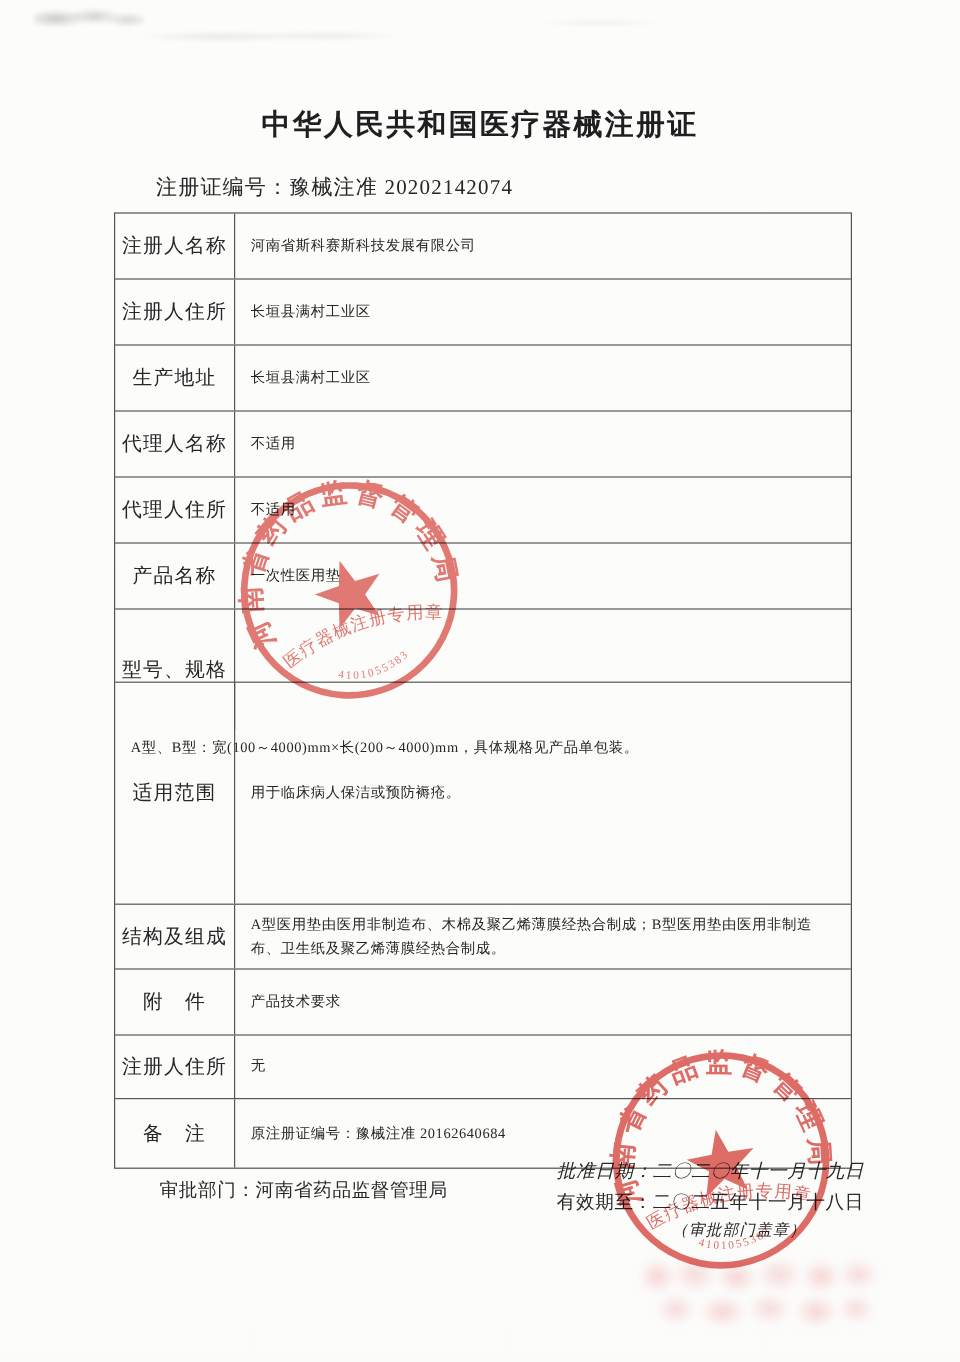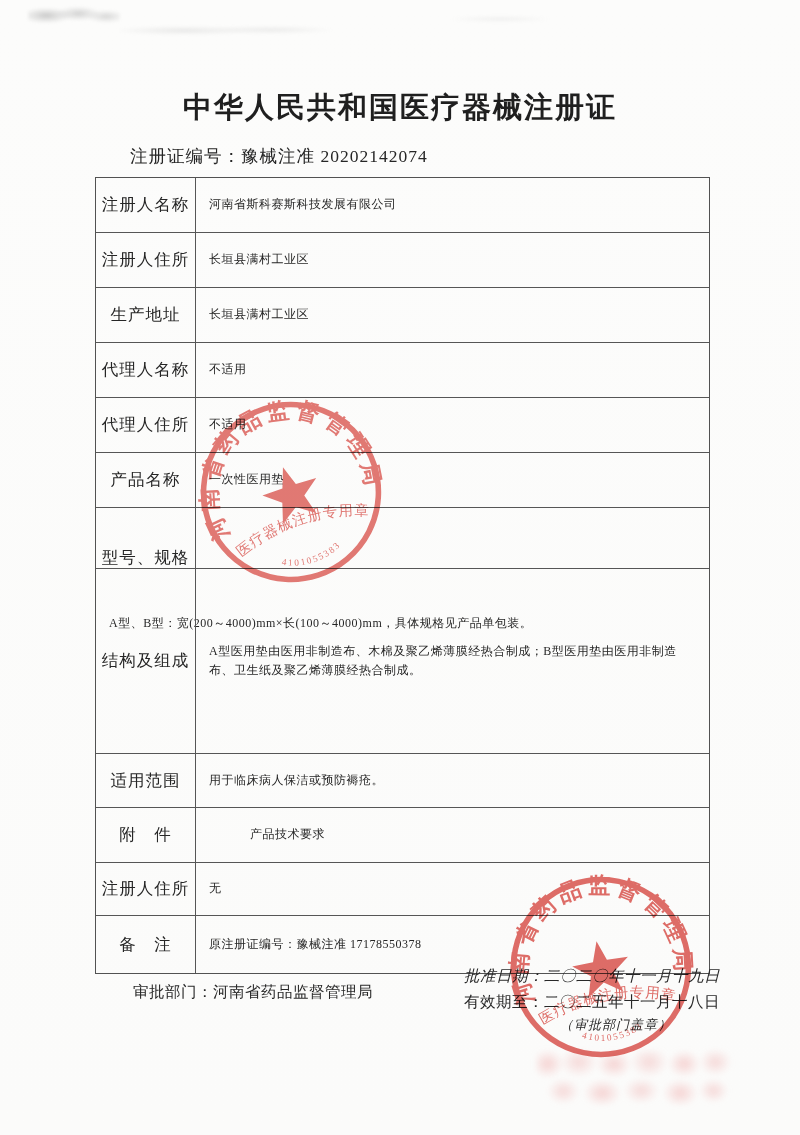--- a/index.html
+++ b/index.html
@@ -18,38 +18,38 @@
                radial-gradient(ellipse 35% 55% at 55% 40%,#ababab,transparent 70%),
                radial-gradient(ellipse 30% 50% at 85% 55%,#b5b5b5,transparent 70%);}
   .smudge.b{left:120px;top:24px;width:215px;height:13px;opacity:.3;
     background:radial-gradient(ellipse 45% 50% at 30% 50%,#bdbdbd,transparent 75%),
                radial-gradient(ellipse 40% 45% at 70% 45%,#c6c6c6,transparent 75%);}
   .smudge.c{left:430px;top:14px;width:140px;height:10px;opacity:.2;
     background:radial-gradient(ellipse 50% 50% at 50% 50%,#c2c2c2,transparent 75%);}
 
   .title{
     position:absolute;left:0;top:88px;width:100%;
-    text-align:center;font-size:29px;font-weight:bold;letter-spacing:2px;color:#1f1f1f;
+    text-align:center;font-size:24px;font-weight:bold;letter-spacing:2px;color:#1f1f1f;
   }
   .regno{
     position:absolute;left:130px;top:144px;font-size:17.5px;letter-spacing:1px;color:#262626;
   }
 
   
   .cert-table{
     position:absolute;left:95px;top:177px;width:615px;
     border:1px solid #525252;box-sizing:border-box;background:transparent;
   }
   .trow{display:flex;border-bottom:1px solid #565656;box-sizing:border-box;}
   .trow:last-child{border-bottom:none;}
   .trow:nth-child(-n+6){height:55px;}
   .trow:nth-child(7){height:61px;flex-direction:column;}
   .trow:nth-child(8){height:185px;}
   .trow:nth-child(9){height:54px;}
-  .trow:nth-child(10){height:55px;gap:41px;}
+  .trow:nth-child(10){height:55px;}
   .trow:nth-child(11){height:53px;}
   .trow:nth-child(12){height:57px;}
   .tlabel{
     width:100px;flex:0 0 100px;border-right:1px solid #565656;box-sizing:border-box;
     display:flex;align-items:center;justify-content:center;
     font-size:16.5px;letter-spacing:1px;color:#262626;text-align:center;
   }
   .tvalue{
     flex:1;display:flex;align-items:center;box-sizing:border-box;
     padding:6px 14px 6px 13px;font-size:12px;line-height:1.6;color:#262626;letter-spacing:.5px;
@@ -118,41 +118,41 @@
     <div class="trow">
       <div class="tlabel">代理人住所</div>
       <div class="tvalue">不适用</div>
     </div>
     <div class="trow">
       <div class="tlabel">产品名称</div>
       <div class="tvalue">一次性医用垫</div>
     </div>
     <div class="trow">
       <div class="tlabel">型号、规格</div>
-      <div class="tvalue">A型、B型：宽(200～4000)mm×长(100～4000)mm，具体规格见产品单包装。</div>
+      <div class="tvalue">A型、B型：宽(100～4000)mm×长(200～4000)mm，具体规格见产品单包装。</div>
+    </div>
+    <div class="trow">
+      <div class="tlabel">适用范围</div>
+      <div class="tvalue">用于临床病人保洁或预防褥疮。</div>
     </div>
     <div class="trow">
       <div class="tlabel">结构及组成</div>
       <div class="tvalue">A型医用垫由医用非制造布、木棉及聚乙烯薄膜经热合制成；B型医用垫由医用非制造布、卫生纸及聚乙烯薄膜经热合制成。</div>
     </div>
     <div class="trow">
-      <div class="tlabel">适用范围</div>
-      <div class="tvalue">用于临床病人保洁或预防褥疮。</div>
-    </div>
-    <div class="trow">
       <div class="tlabel">附　件</div>
       <div class="tvalue">产品技术要求</div>
     </div>
     <div class="trow">
       <div class="tlabel">注册人住所</div>
       <div class="tvalue">无</div>
     </div>
     <div class="trow">
       <div class="tlabel">备　注</div>
-      <div class="tvalue">原注册证编号：豫械注准 17178550378</div>
+      <div class="tvalue">原注册证编号：豫械注准 20162640684</div>
     </div>
   </div>
 
   <div class="foot-left">审批部门：河南省药品监督管理局</div>
   <div class="foot-date1">批准日期：二〇二〇年十一月十九日</div>
   <div class="foot-date2">有效期至：二〇二五年十一月十八日</div>
   <div class="foot-sealnote">（审批部门盖章）</div>
 
   <div class="stamp" id="stamp1">
     <svg viewBox="0 0 200 200">

